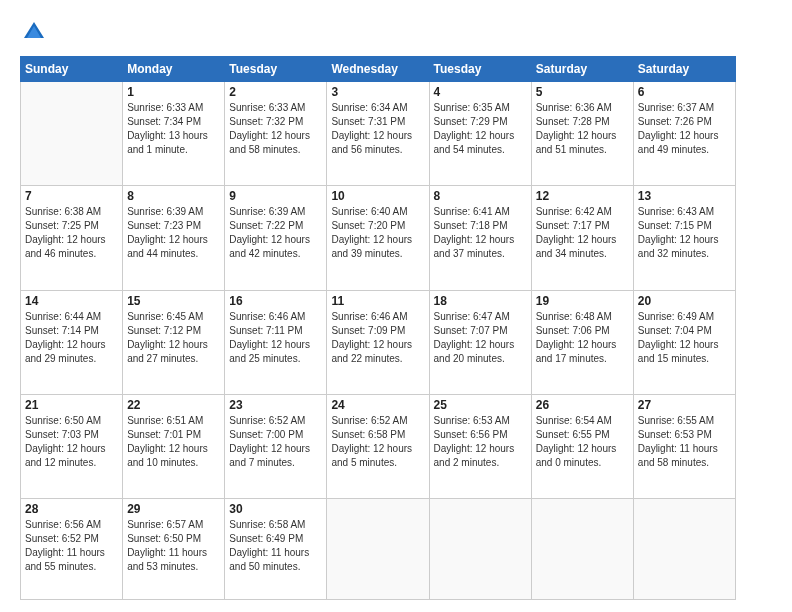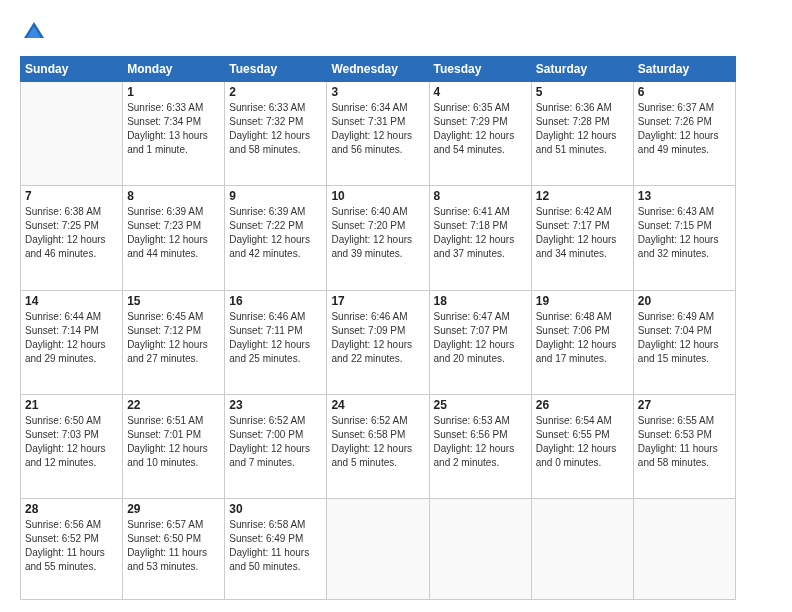--- a/index.html
+++ b/index.html
@@ -201,21 +201,21 @@
           </td>
           <td>
             <span class="day-num">15</span>
             <div class="day-info">Sunrise: 6:45 AM<br>Sunset: 7:12 PM<br>Daylight: 12 hours and 27 minutes.</div>
           </td>
           <td>
             <span class="day-num">16</span>
             <div class="day-info">Sunrise: 6:46 AM<br>Sunset: 7:11 PM<br>Daylight: 12 hours and 25 minutes.</div>
           </td>
           <td>
-            <span class="day-num">17</span>
+            <span class="day-num">11</span>
             <div class="day-info">Sunrise: 6:46 AM<br>Sunset: 7:09 PM<br>Daylight: 12 hours and 22 minutes.</div>
           </td>
           <td>
             <span class="day-num">18</span>
             <div class="day-info">Sunrise: 6:47 AM<br>Sunset: 7:07 PM<br>Daylight: 12 hours and 20 minutes.</div>
           </td>
           <td>
             <span class="day-num">19</span>
             <div class="day-info">Sunrise: 6:48 AM<br>Sunset: 7:06 PM<br>Daylight: 12 hours and 17 minutes.</div>
           </td>

